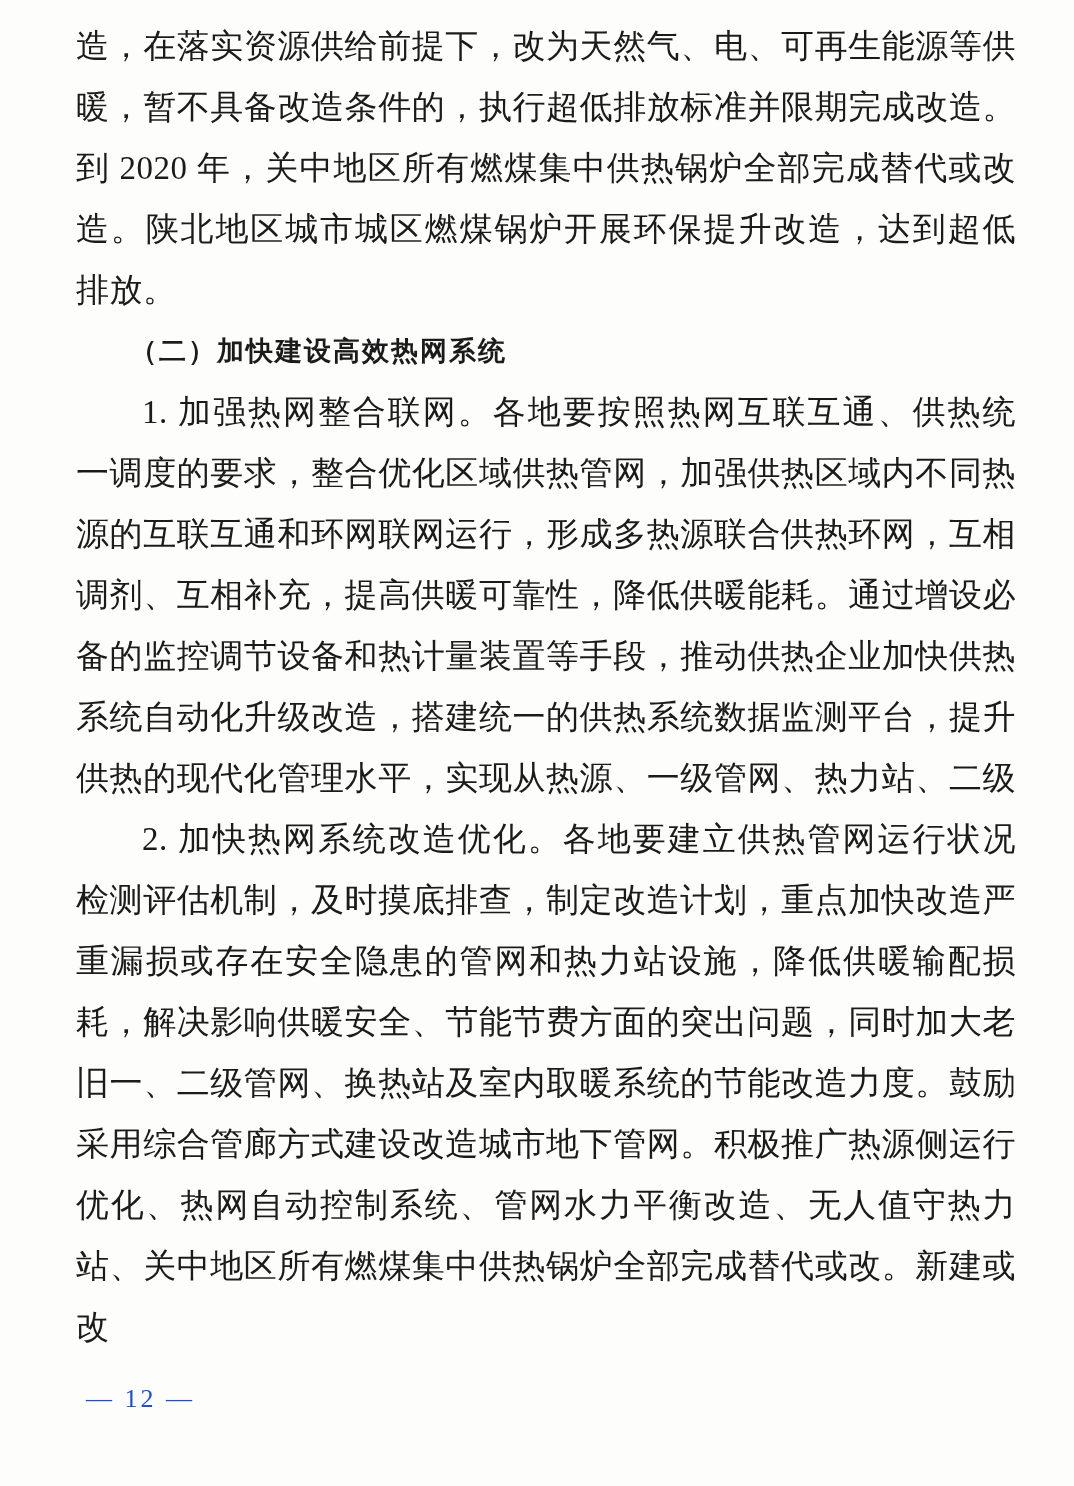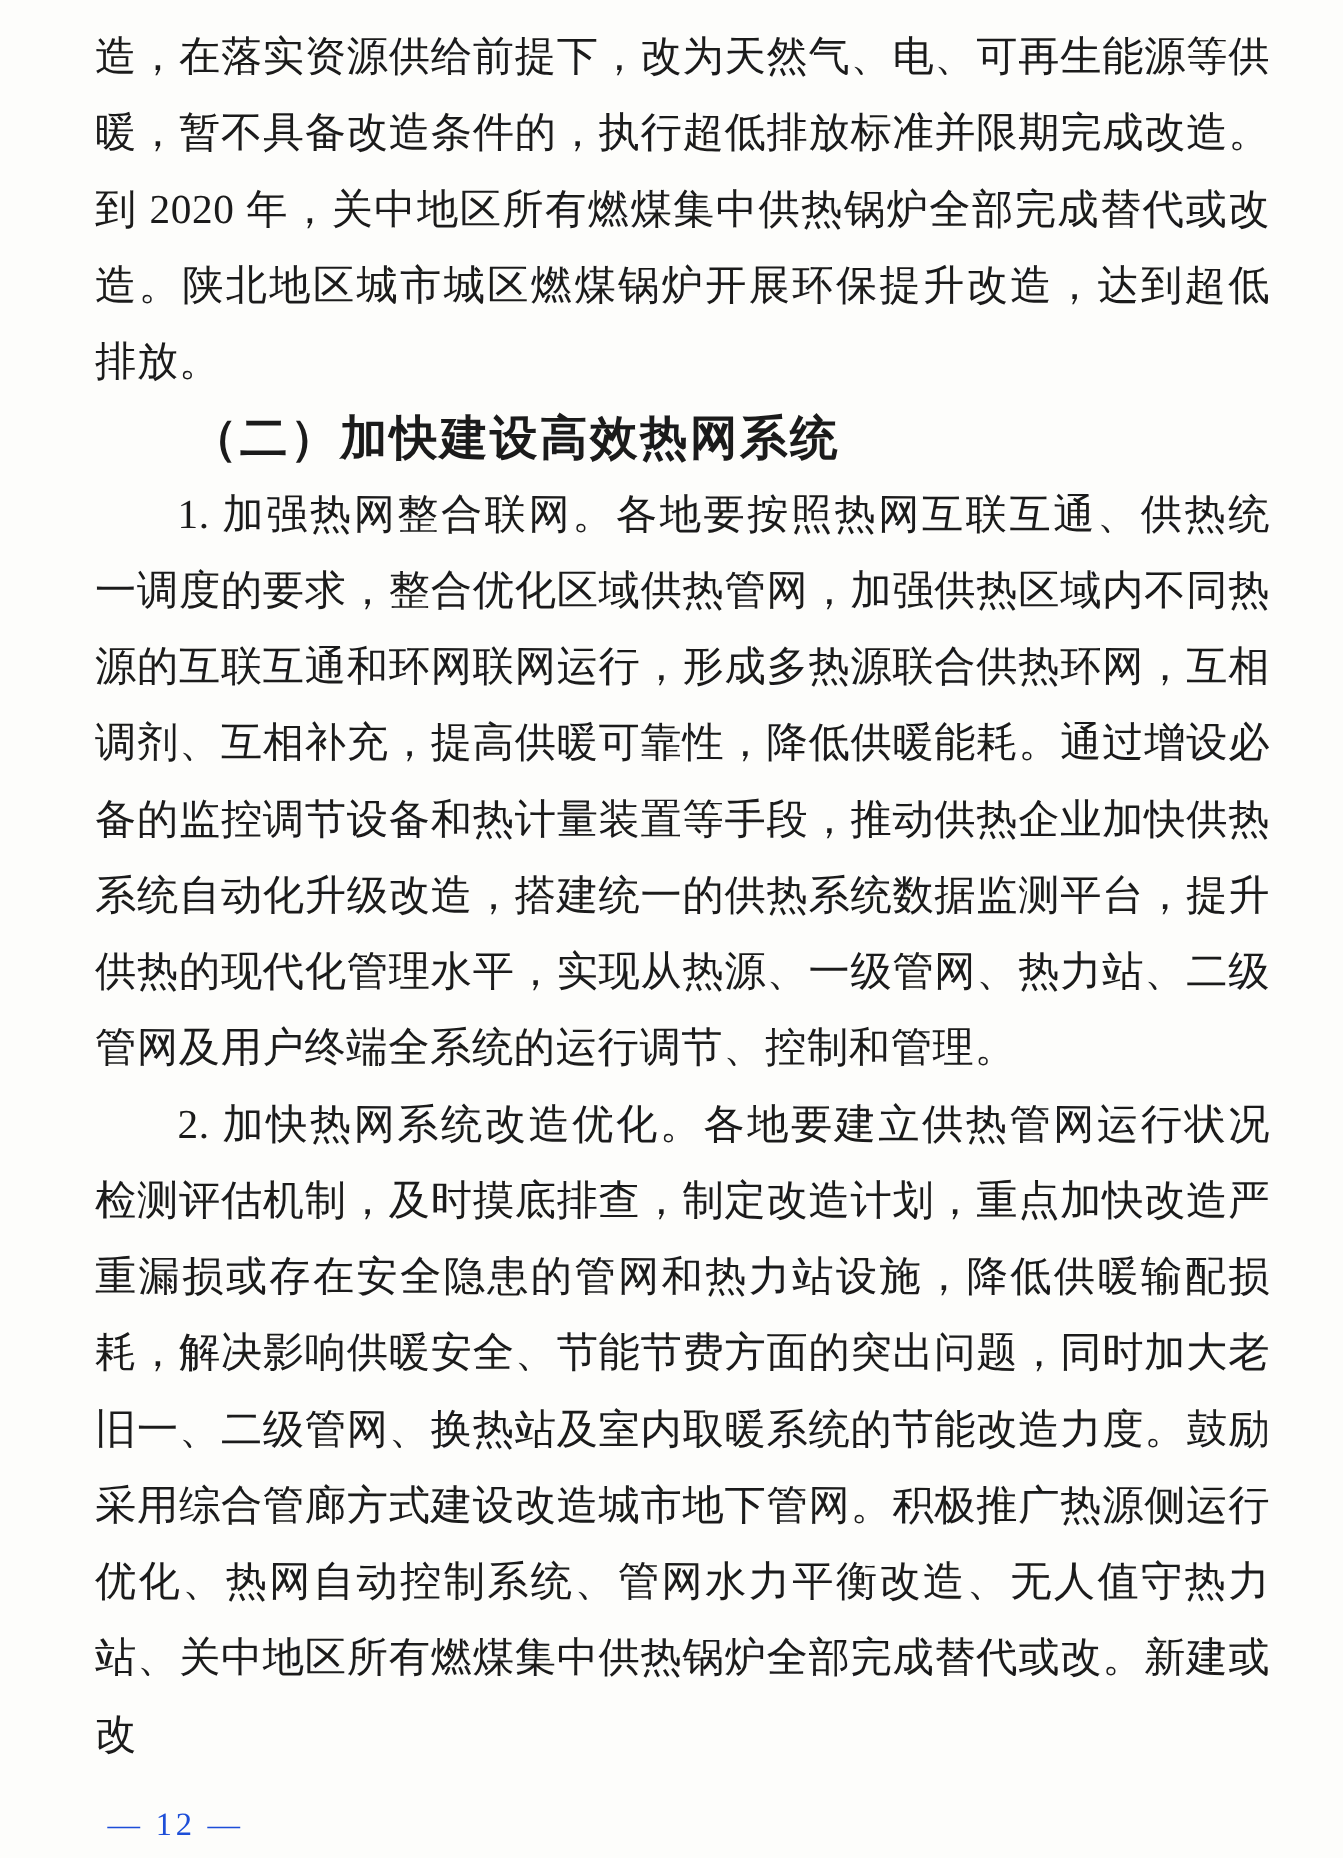--- a/index.html
+++ b/index.html
@@ -34,21 +34,21 @@
   }
   .short {
     text-align: right;
     text-align-last: left;
   }
   .indent {
     text-indent: 2em;
   }
   .heading {
     margin: 0;
-    font-size: 38px;
+    font-size: 27px;
     line-height: 61px;
     font-weight: 700;
     text-indent: 2em;
     letter-spacing: 2px;
   }
   .lead {
     font-weight: 400;
   }
   .footer {
     margin-top: 26px;
@@ -73,21 +73,20 @@
 
   <h2 class="heading">（二）加快建设高效热网系统</h2>
 
   <p class="line full indent"><span class="lead">1. 加强热网整合联网。</span><span>各地要按照热网互联互通、供热统</span></p>
   <p class="line full">一调度的要求，整合优化区域供热管网，加强供热区域内不同热</p>
   <p class="line full">源的互联互通和环网联网运行，形成多热源联合供热环网，互相</p>
   <p class="line full">调剂、互相补充，提高供暖可靠性，降低供暖能耗。通过增设必</p>
   <p class="line full">备的监控调节设备和热计量装置等手段，推动供热企业加快供热</p>
   <p class="line full">系统自动化升级改造，搭建统一的供热系统数据监测平台，提升</p>
   <p class="line full">供热的现代化管理水平，实现从热源、一级管网、热力站、二级</p>
-  <p class="line short">管网及用户终端全系统的运行调节、控制和管理。</p>
 
   <p class="line full indent"><span class="lead">2. 加快热网系统改造优化。</span><span>各地要建立供热管网运行状况</span></p>
   <p class="line full">检测评估机制，及时摸底排查，制定改造计划，重点加快改造严</p>
   <p class="line full">重漏损或存在安全隐患的管网和热力站设施，降低供暖输配损</p>
   <p class="line full">耗，解决影响供暖安全、节能节费方面的突出问题，同时加大老</p>
   <p class="line full">旧一、二级管网、换热站及室内取暖系统的节能改造力度。鼓励</p>
   <p class="line full">采用综合管廊方式建设改造城市地下管网。积极推广热源侧运行</p>
   <p class="line full">优化、热网自动控制系统、管网水力平衡改造、无人值守热力</p>
   <p class="line full">站、关中地区所有燃煤集中供热锅炉全部完成替代或改。新建或改</p>
 

